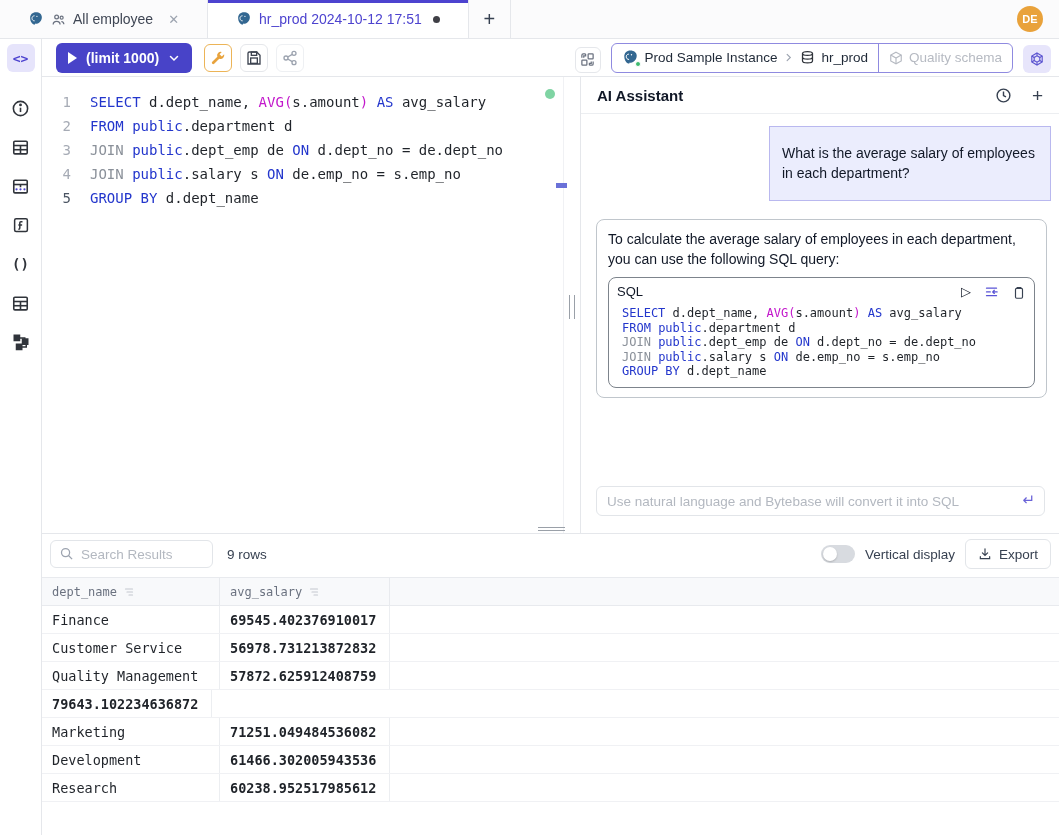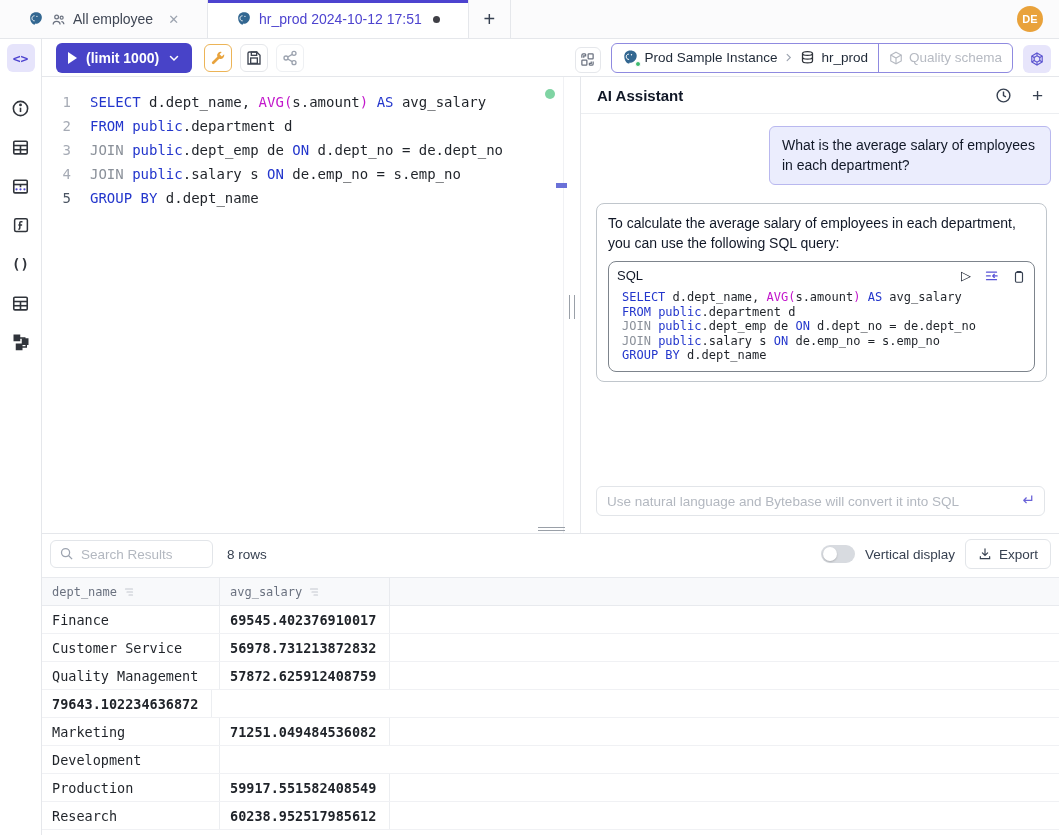--- a/index.html
+++ b/index.html
@@ -58,21 +58,21 @@
   .scroll-thumb { position:absolute; left:514px; top:106px; width:11px; height:5px; background:#6a71d8; }
   .v-handle { position:absolute; left:527px; top:218px; height:24px; width:6px; border-left:1px solid #9aa0a8; border-right:1px solid #9aa0a8; cursor:col-resize; }
 
   
   .ai-panel { position:absolute; top:0; left:538px; right:0; height:100%; border-left:1px solid #e5e7eb; display:flex; flex-direction:column; background:#fff; }
   .ai-header { height:37px; border-bottom:1px solid #eceef1; display:flex; align-items:center; padding:0 16px; flex:none; }
   .ai-title { font-size:15px; font-weight:bold; color:#111827; }
   .ai-header-icons { margin-left:auto; display:flex; align-items:center; gap:20px; }
   .ai-plus { font-size:19px; color:#374151; line-height:1; cursor:pointer; }
   .ai-chat { flex:1; overflow:hidden; display:flex; flex-direction:column; }
-  .user-bubble { align-self:flex-end; margin:12px 8px 0 0; width:282px; background:#ebedfd; border:1px solid #b9b8ef; border-radius:6px; padding:8px 12px; font-size:14px; color:#111827; line-height:1.45; }
+  .user-bubble { align-self:flex-end; margin:12px 8px 0 0; width:282px; background:#ebedfd; border:1px solid #b9b8ef; border-radius:0; padding:16px 12px; font-size:14px; color:#111827; line-height:1.45; }
   .asst-bubble { margin:18px 12px 0 15px; border:1px solid #c0c6cc; border-radius:8px; padding:9px 11px; font-size:14px; color:#111827; line-height:1.45; background:#fff; }
   .code-block { margin-top:8px; border:1px solid #7d848c; border-radius:8px; padding:5px 8px 8px 8px; background:#fff; }
   .code-block-head { display:flex; align-items:center; font-size:13px; color:#111827; }
   .cb-icons { margin-left:auto; display:flex; align-items:center; gap:13px; }
   .cb-play { font-size:13px; color:#111827; cursor:pointer; }
   .ai-code { margin-top:4px; font-family:"DejaVu Sans Mono", monospace; font-size:12px; line-height:14.5px; white-space:pre; padding-left:5px; }
   .ai-input-row { flex:none; margin:0 14px 17px 15px; position:relative; }
   .ai-input { width:100%; height:30px; border:1px solid #e2e5e9; border-radius:6px; padding:0 34px 0 10px; font-size:13.5px; color:#1f2937; font-family:"Liberation Sans", sans-serif; outline:none; background:#fff; }
   .ai-input::placeholder { color:#b3b8c0; }
   .enter-glyph { position:absolute; right:10px; top:5px; color:#6a63d8; font-size:15px; }
@@ -338,21 +338,21 @@
   <div class="res-toolbar">
     <div class="search-box">
       <span class="search-ic">
         <svg width="15" height="15" viewBox="0 0 24 24" fill="none" stroke="#9ca3af" stroke-width="2">
             <circle cx="10.5" cy="10.5" r="6.5"></circle>
             <line x1="15.5" y1="15.5" x2="21" y2="21"></line>
           </svg>
       </span>
       <input class="search-input" type="text" placeholder="Search Results" style="">
     </div>
-    <span class="row-count">8 rows</span>
+    <span class="row-count">9 rows</span>
     <div class="res-right">
       <div class="toggle">
           <span class="knob"></span>
         </div>
       <span class="toggle-label">Vertical display</span>
       <button class="export-btn">
         <svg width="14" height="14" viewBox="0 0 24 24" fill="none" stroke="#374151" stroke-width="2" stroke-linecap="round">
             <path d="M12 3v11m-4.5-4L12 14.5 16.5 10"></path>
             <path d="M4 16.5V20h16v-3.5"></path>
           </svg>
@@ -401,25 +401,21 @@
           <div class="td c1">79643.102234636872</div>
           <div class="td fill"></div>
         </div>
         <div class="tr">
           <div class="td c0">Marketing</div>
           <div class="td c1">71251.049484536082</div>
           <div class="td fill"></div>
         </div>
         <div class="tr">
           <div class="td c0">Development</div>
-          <div class="td fill"></div>
-        </div>
-        <div class="tr">
-          <div class="td c0">Production</div>
-          <div class="td c1">59917.551582408549</div>
+          <div class="td c1">61466.302005943536</div>
           <div class="td fill"></div>
         </div>
         <div class="tr">
           <div class="td c0">Research</div>
           <div class="td c1">60238.952517985612</div>
           <div class="td fill"></div>
         </div>
       </div>
   </div>
 </div>

